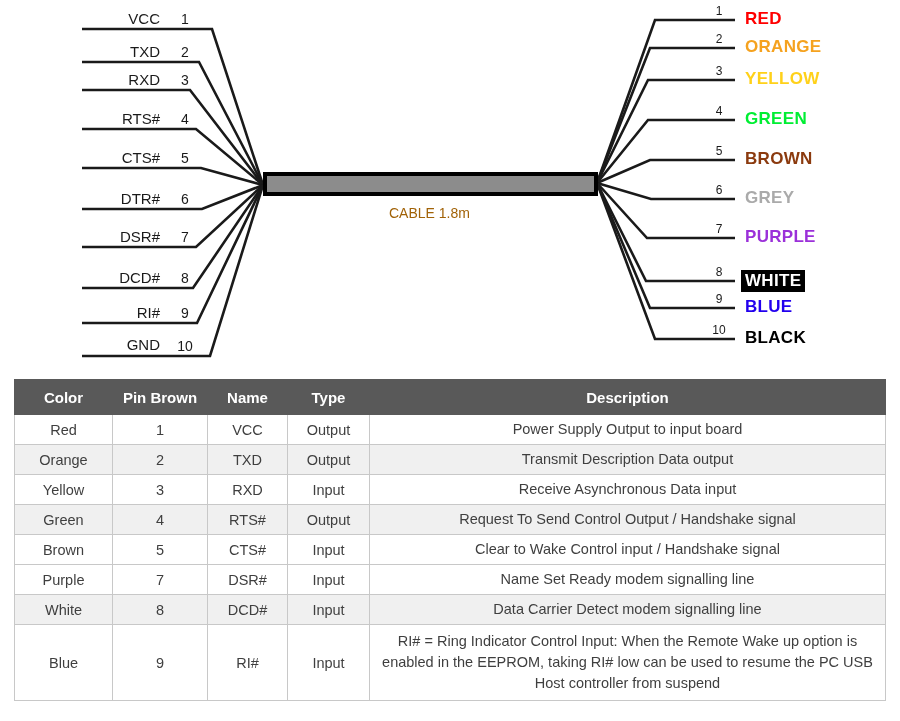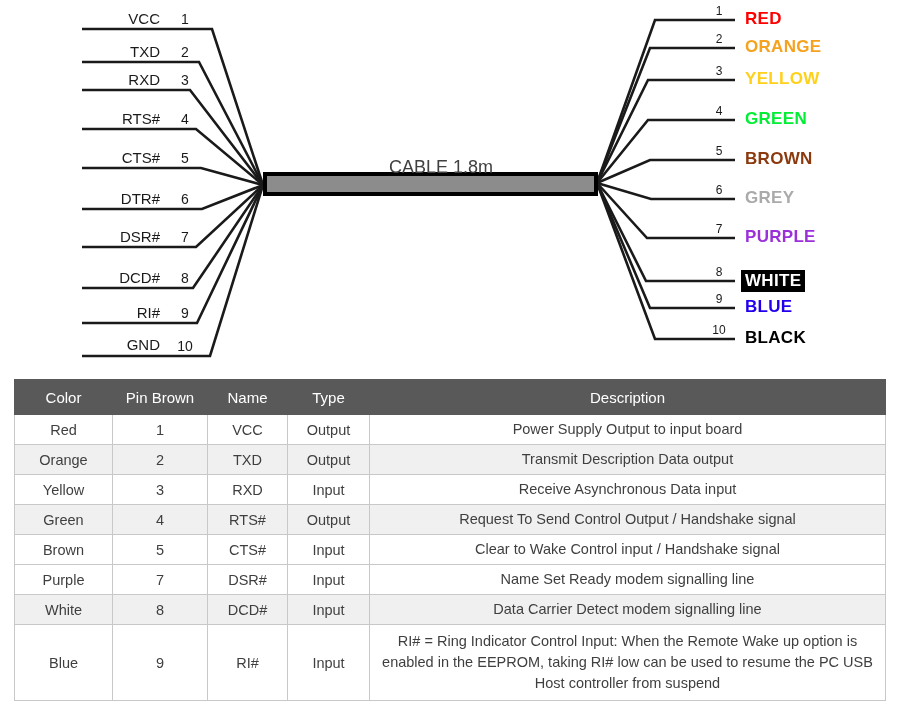--- a/index.html
+++ b/index.html
@@ -52,23 +52,24 @@
     white-space: nowrap;
     letter-spacing: 0.3px;
   }
   .wire-label.boxed {
     background: #000000;
     padding: 1px 4px;
   }
 
   .cable-caption {
     position: absolute;
-    font-size: 18px;
-    color: #404040;
+    font-size: 14px;
+    color: #a16207;
     white-space: nowrap;
+    margin-top: 48px;
   }
 
   
   #pin-table {
     position: absolute;
     left: 14px;
     top: 379px;
     width: 872px;
     border-collapse: collapse;
     font-size: 14.5px;
@@ -77,21 +78,21 @@
   #pin-table th, #pin-table td {
     border: 1px solid #c8c8c8;
     text-align: center;
     vertical-align: middle;
     color: #3f3f3f;
     padding: 4px 3px;
   }
   #pin-table thead th {
     background: #595959;
     color: #ffffff;
-    font-weight: normal;
+    font-weight: bold;
     font-size: 15px;
     border-color: #595959;
     height: 26px;
   }
   #pin-table tbody tr { height: 26px; }
   #pin-table tbody tr.alt td { background: #f0f0f0; }
   #pin-table tbody tr.tall { height: 76px; }
   #pin-table td.desc { line-height: 1.45; padding: 4px 10px; }
 
   col.c-color { width: 98px; }

